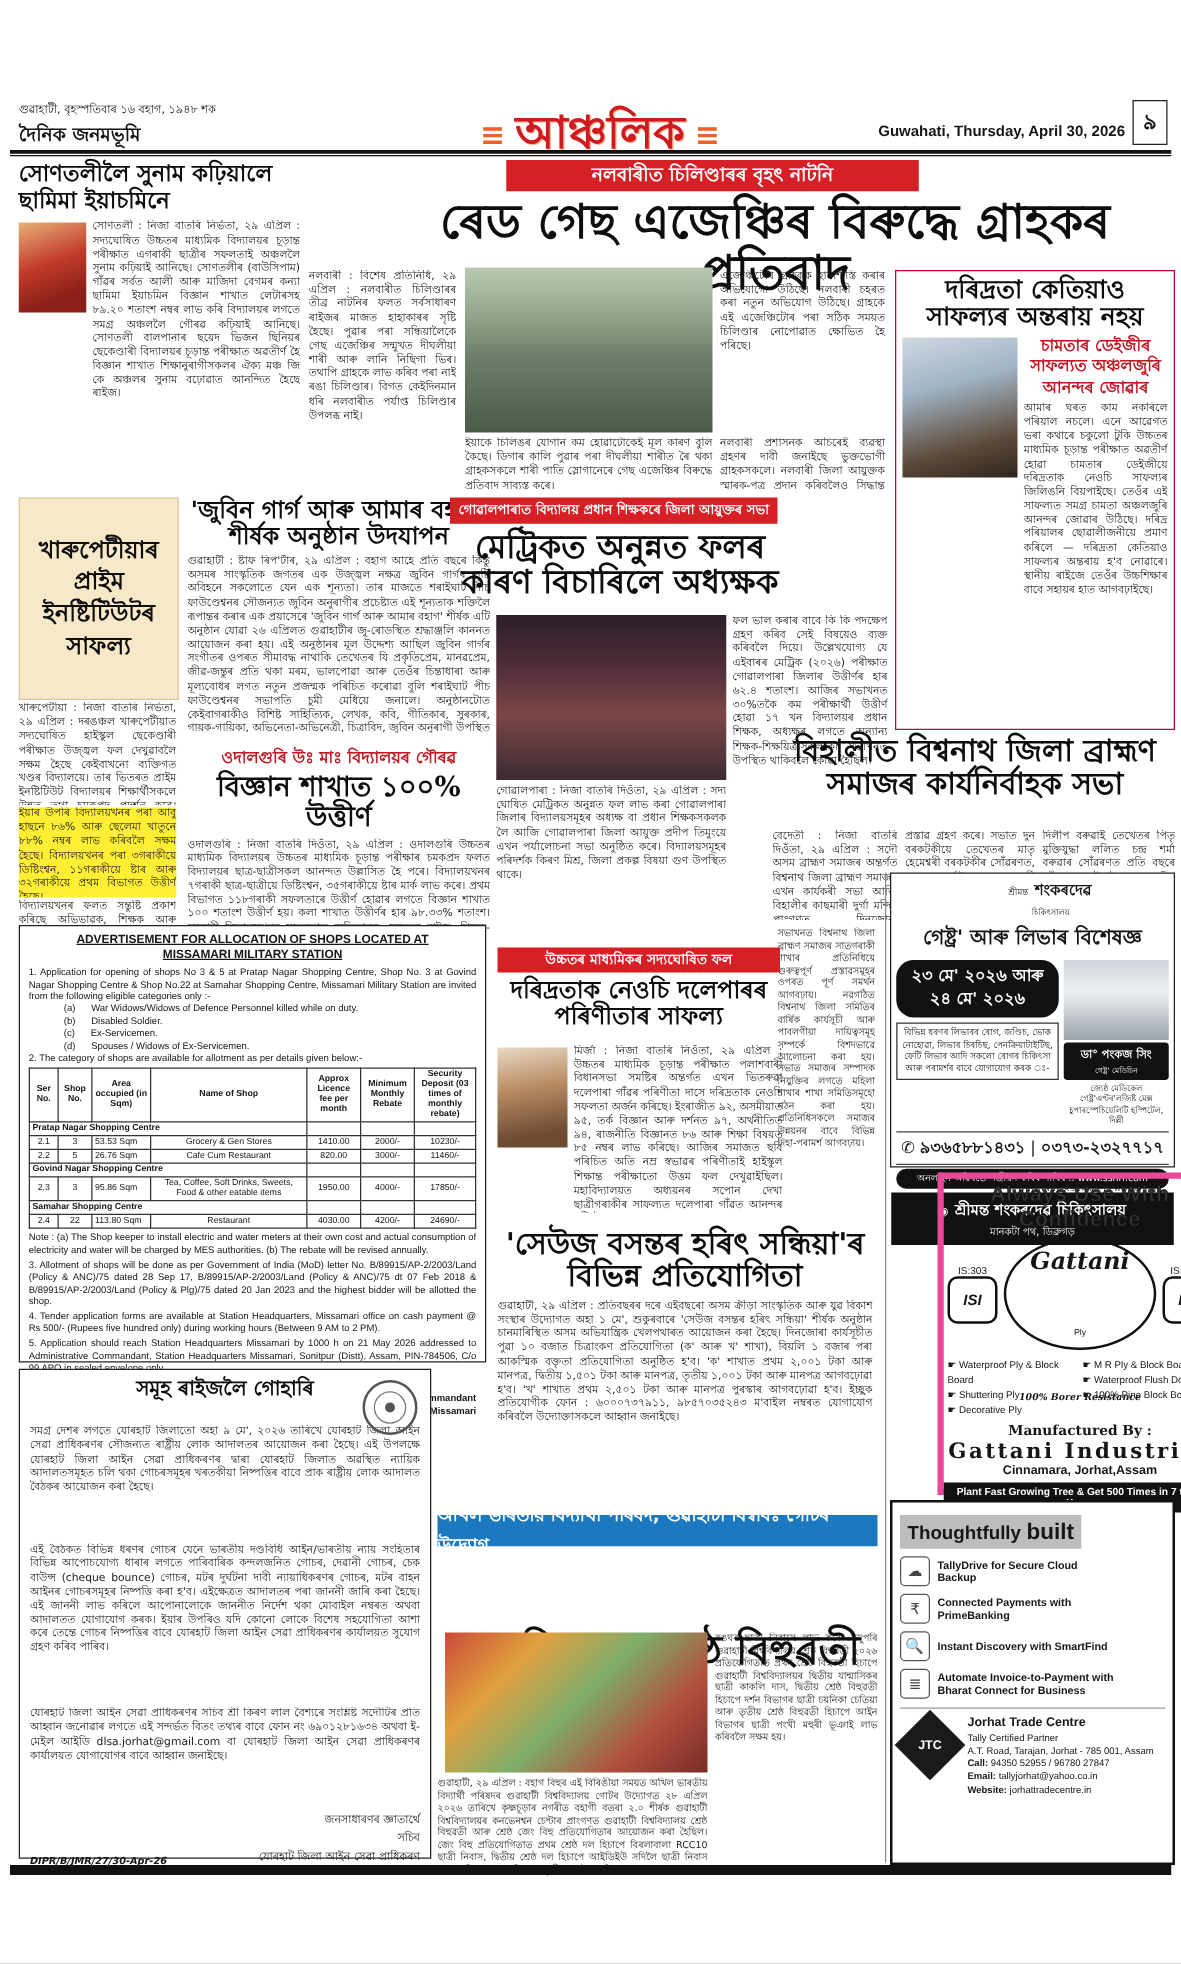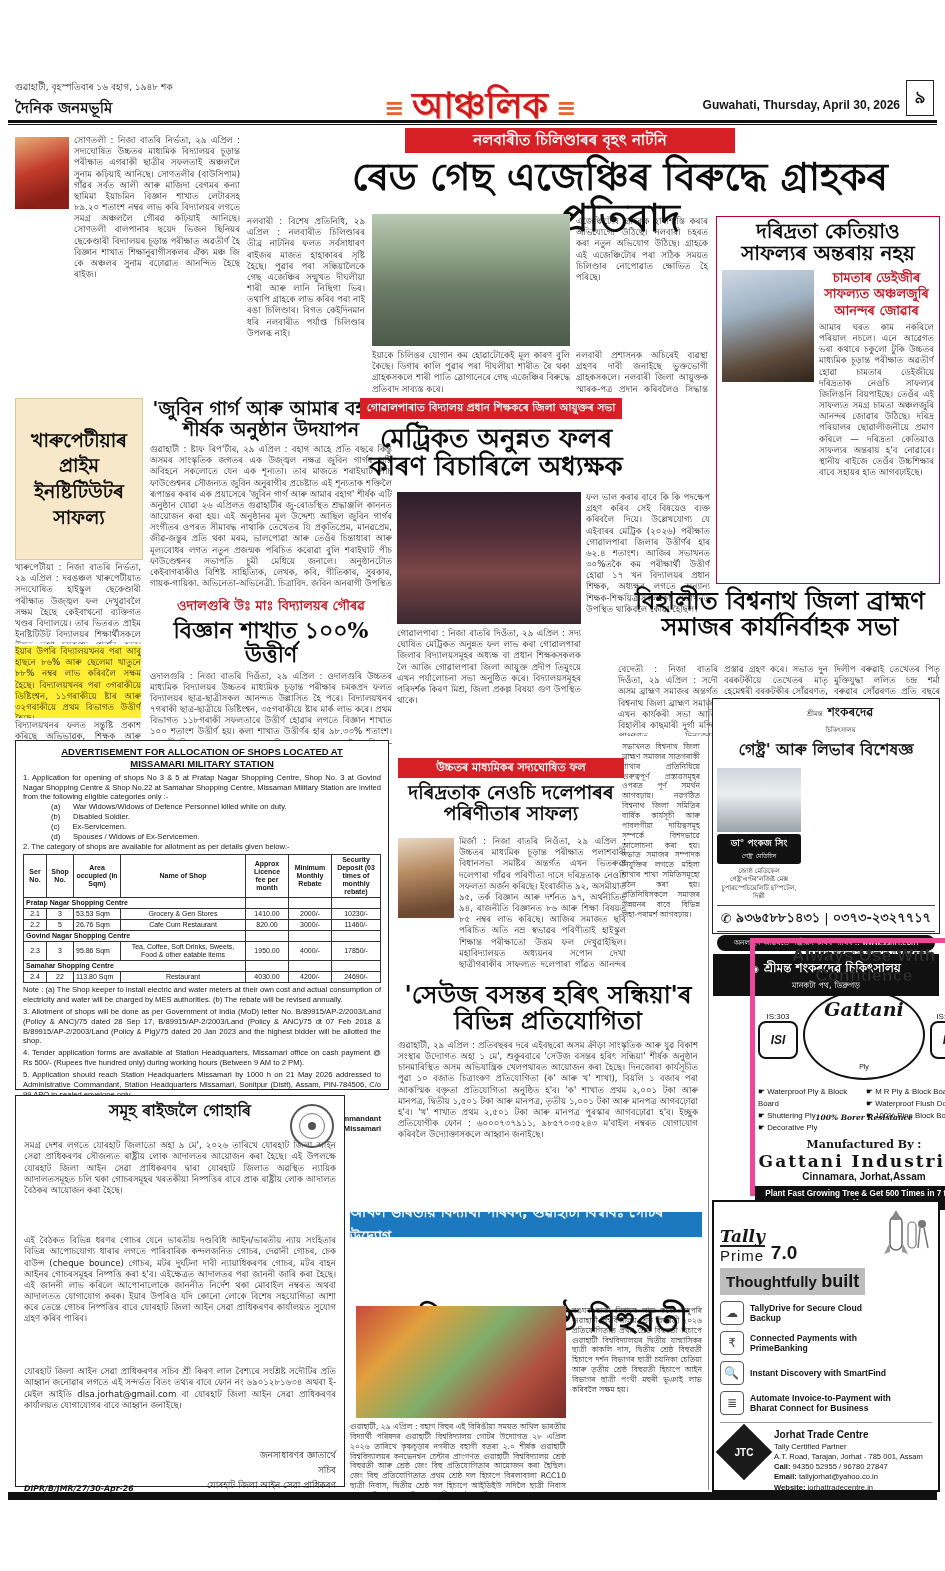--- a/index.html
+++ b/index.html
@@ -44,20 +44,21 @@
     <span style="color:#e8632a;font-size:24px;font-weight:bold;">≡</span>
   </div>
 
   <div class="abs bold sans" style="left:700px;top:98px;width:200px;font-size:12px;text-align:right;">Guwahati, Thursday, April 30, 2026</div>
   <div class="abs" style="left:906px;top:80px;width:26px;height:34px;border:1.5px solid #222;display:flex;align-items:center;justify-content:center;font-size:17px;font-weight:bold;">৯</div>
 
   <div class="abs rule" style="left:8px;top:120px;width:929px;height:2.5px;"></div>
   <div class="abs rule" style="left:8px;top:124px;width:929px;height:1px;"></div>
 
   <div class="abs" style="left:15px;top:130px;width:225px;height:262px;">
+    <div class="headline" style="font-size:18px;line-height:1.15;">সোণতলীলৈ সুনাম কঢ়িয়ালে ছামিমা ইয়াচমিনে</div>
     <div style="margin-top:5px;">
       <div class="photo" style="float:left;width:54px;height:72px;margin:2px 5px 2px 0;background:linear-gradient(160deg,#e8b07a 0%,#c23b2a 45%,#8a1f18 80%);"></div>
       <div class="bodytext" style="height:180px;">সোণতলী : নিজা বাতৰি নিৰ্ভতা, ২৯ এপ্ৰিল : সদ্যঘোষিত উচ্চতৰ মাধ্যমিক বিদ্যালয়ৰ চূড়ান্ত পৰীক্ষাত এগৰাকী ছাত্ৰীৰ সফলতাই অঞ্চললৈ সুনাম কঢ়িয়াই আনিছে। সোণতলীৰ (বাউসিপাম) গাঁৱৰ সৰ্বত আলী আৰু মাজিদা বেগমৰ কন্যা ছামিমা ইয়াচমিন বিজ্ঞান শাখাত লেটাৰসহ ৮৯.২০ শতাংশ নম্বৰ লাভ কৰি বিদ্যালয়ৰ লগতে সমগ্ৰ অঞ্চললৈ গৌৰৱ কঢ়িয়াই আনিছে। সোণতলী বালপানাৰ ছয়েদ ভিজন ছিনিয়ৰ ছেকেণ্ডাৰী বিদ্যালয়ৰ চূড়ান্ত পৰীক্ষাত অৱতীৰ্ণ হৈ বিজ্ঞান শাখাত শিক্ষানুৰাগীসকলৰ ঐক্য মঞ্চ জি কে অঞ্চলৰ সুনাম বঢ়োৱাত আনন্দিত হৈছে ৰাইজ।</div>
     </div>
   </div>
 
   <div class="abs kicker-red" style="left:405px;top:128px;width:330px;height:25px;font-size:15px;">নলবাৰীত চিলিণ্ডাৰৰ বৃহৎ নাটনি</div>
   <div class="abs headline center" style="left:300px;top:156px;width:640px;font-size:38px;">ৰেড গেছ এজেঞ্চিৰ বিৰুদ্ধে গ্ৰাহকৰ প্ৰতিবাদ</div>
 
   <div class="abs bodytext" style="left:247px;top:216px;width:118px;height:178px;">নলবাৰী : বিশেষ প্ৰতিনিধি, ২৯ এপ্ৰিল : নলবাৰীত চিলিণ্ডাৰৰ তীব্ৰ নাটনিৰ ফলত সৰ্বসাধাৰণ ৰাইজৰ মাজত হাহাকাৰৰ সৃষ্টি হৈছে। পুৱাৰ পৰা সন্ধিয়ালৈকে গেছ এজেঞ্চিৰ সন্মুখত দীঘলীয়া শাৰী আৰু লানি নিছিগা ভিৰ। তথাপি গ্ৰাহকে লাভ কৰিব পৰা নাই ৰঙা চিলিণ্ডাৰ। বিগত কেইদিনমান ধৰি নলবাৰীত পৰ্যাপ্ত চিলিণ্ডাৰ উপলব্ধ নাই।</div>
@@ -232,20 +233,27 @@
   <div class="abs vrule" style="left:708px;top:698px;height:792px;"></div>
 
   <div class="abs boxed" style="left:712px;top:698px;width:228px;height:236px;padding:4px;box-sizing:border-box;">
     <div class="center" style="line-height:1;">
       <span style="font-size:7px;margin-left:28px;">শ্ৰীমন্ত</span>
       <span class="bold" style="font-size:12px;">শংকৰদেৱ</span><br>
       <span style="font-size:6.5px;margin-left:29px;">চিকিৎসালয়</span>
     </div>
     <div class="center bold" style="font-size:16px;margin-top:2px;">গেষ্ট্ৰ' আৰু লিভাৰ বিশেষজ্ঞ</div>
     <div style="display:flex;margin-top:4px;gap:4px;">
+      <div style="flex:1;">
+        <div class="ad-black-pill center" style="padding:5px 4px;font-size:13px;font-weight:bold;line-height:1.4;">
+          <div>২৩ মে' ২০২৬ আৰু</div>
+          <div>২৪ মে' ২০২৬</div>
+        </div>
+        <div style="border:1px solid #333;margin-top:4px;padding:3px;font-size:7px;line-height:1.35;text-align:center;">বিভিন্ন ধৰণৰ লিভাৰৰ ৰোগ, জণ্ডিচ, ভোক নোহোৱা, লিভাৰ চিৰচিছ, পেনক্ৰিয়াটাইটিছ, ফেটি লিভাৰ আদি সকলো ৰোগৰ চিকিৎসা আৰু পৰামৰ্শৰ বাবে যোগাযোগ কৰক ঃ-</div>
+      </div>
       <div style="width:84px;">
         <div class="photo" style="width:84px;height:64px;background:linear-gradient(180deg,#cfd6dc 0%,#eceff1 40%,#9aa3ab 100%);"></div>
         <div class="ad-black-pill center" style="border-radius:3px;padding:2px 1px;margin-top:2px;">
           <div class="bold" style="font-size:9px;">ডা° পংকজ সিং</div>
           <div style="font-size:6px;">গেষ্ট্ৰ' মেডিচিন</div>
         </div>
         <div class="center" style="font-size:6.5px;margin-top:3px;line-height:1.3;">জ্যেষ্ঠ মেডিকেল গেষ্ট্ৰ'এণ্টৰ'লজিষ্ট মেক্স চুপাৰস্পেচিয়েলিটি হস্পিটেল, দিল্লী</div>
       </div>
     </div>
     <div style="display:flex;align-items:center;justify-content:center;gap:4px;margin-top:4px;border-top:1px solid #444;border-bottom:1px solid #444;padding:2px 0;">
@@ -292,36 +300,20 @@
         <div>☛ <span>100% Pine Block Board</span></div>
       </div>
     </div>
     <div class="center serif bold" style="font-size:11px;margin-top:4px;">Manufactured By :</div>
     <div class="center serif bold" style="font-size:17px;letter-spacing:2px;">Gattani   Industries</div>
     <div class="center bold" style="font-size:10px;">Cinnamara, Jorhat,Assam</div>
     <div class="ad-black-pill center bold" style="border-radius:0;margin:4px -3px -3px;font-size:8.2px;padding:3px 2px;">Plant Fast Growing Tree &amp; Get 500 Times in 7 to 10 Years</div>
   </div>
 
   <div class="abs sans" style="left:712px;top:1200px;width:228px;height:292px;border:2px solid #111;padding:6px;box-sizing:border-box;background:#fff;">
-    <div style="display:flex;align-items:flex-end;gap:6px;">
-      <div>
-        <div class="serif bold" style="font-size:17px;font-style:italic;border-bottom:2px solid #222;line-height:1;">Tally</div>
-        <div style="font-size:15px;letter-spacing:1px;">Prime</div>
-      </div>
-      <div class="bold" style="font-size:19px;">7.0</div>
-      <svg width="70" height="56" viewBox="0 0 70 56" style="margin-left:auto;">
-        <rect x="28" y="8" width="12" height="34" rx="6" fill="none" stroke="#666" stroke-width="1.5"></rect>
-        <path d="M34 2 L28 12 L40 12 Z" fill="#888"></path>
-        <path d="M28 34 L22 46 L28 44 Z" fill="#999"></path>
-        <path d="M40 34 L46 46 L40 44 Z" fill="#999"></path>
-        <rect x="46" y="14" width="8" height="26" rx="4" fill="none" stroke="#777" stroke-width="1.2"></rect>
-        <circle cx="60" cy="16" r="4" fill="#777"></circle>
-        <path d="M58 20 L56 40 M62 20 L66 40" stroke="#777" stroke-width="1.5" fill="none"></path>
-      </svg>
-    </div>
     <div style="background:#bdbdbd;padding:3px 6px;margin-top:4px;display:inline-block;">
       <span class="bold" style="font-size:15px;">Thoughtfully</span>
       <span class="bold" style="font-size:18px;">built</span>
     </div>
     <div style="margin-top:6px;display:flex;flex-direction:column;gap:6px;">
       <div style="display:flex;gap:6px;align-items:center;">
         <div class="feat-icon">☁</div>
         <div class="bold" style="font-size:8.6px;width:140px;">TallyDrive for Secure Cloud Backup</div>
       </div>
       <div style="display:flex;gap:6px;align-items:center;">

